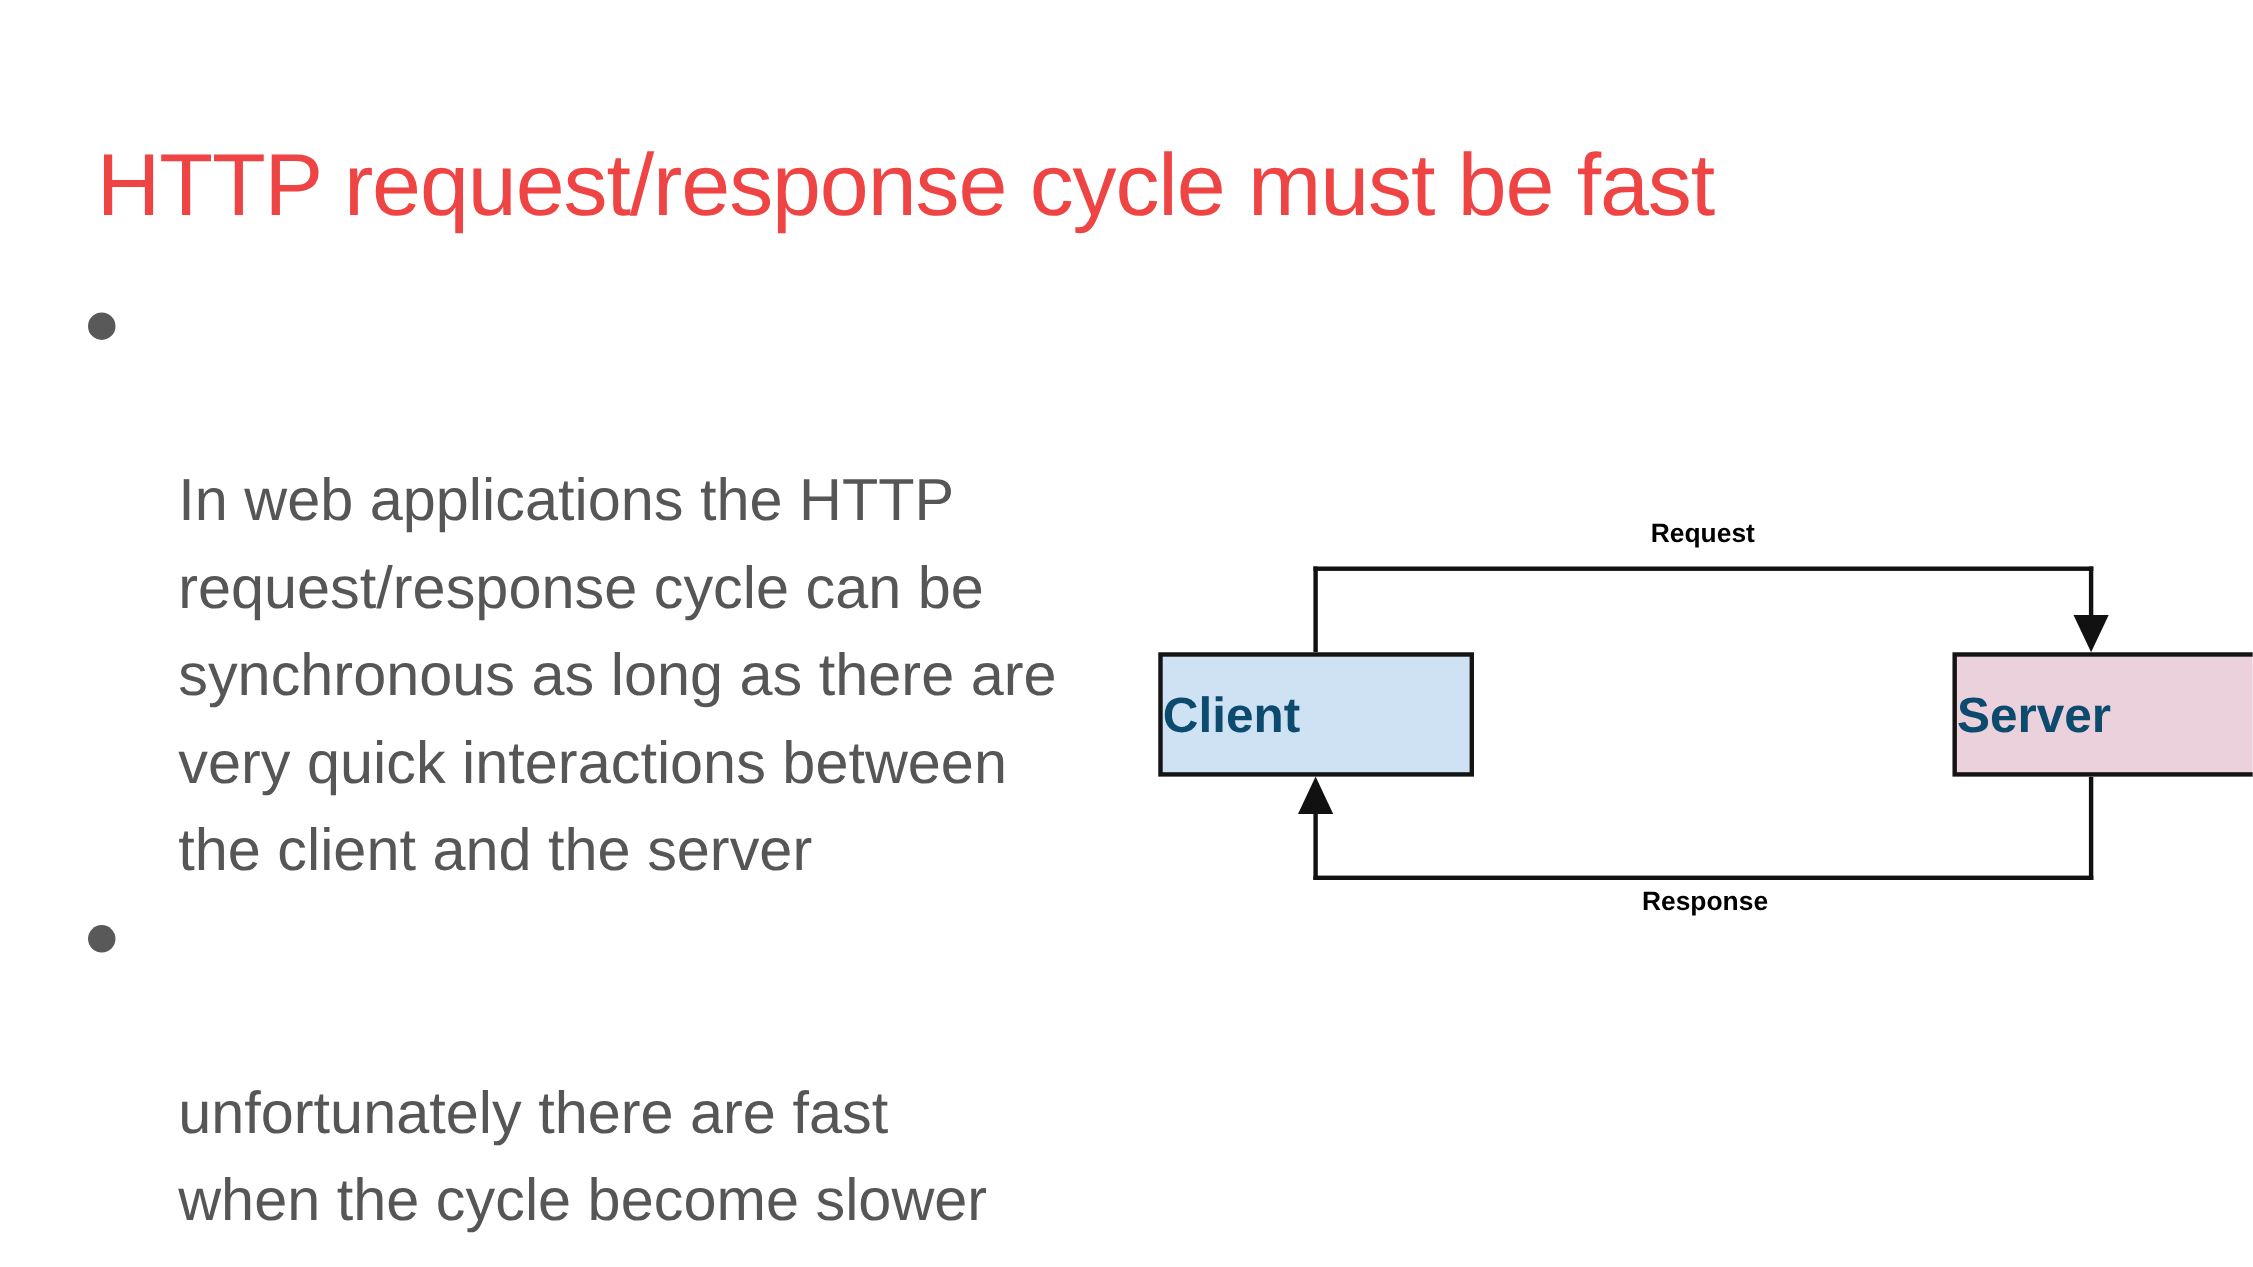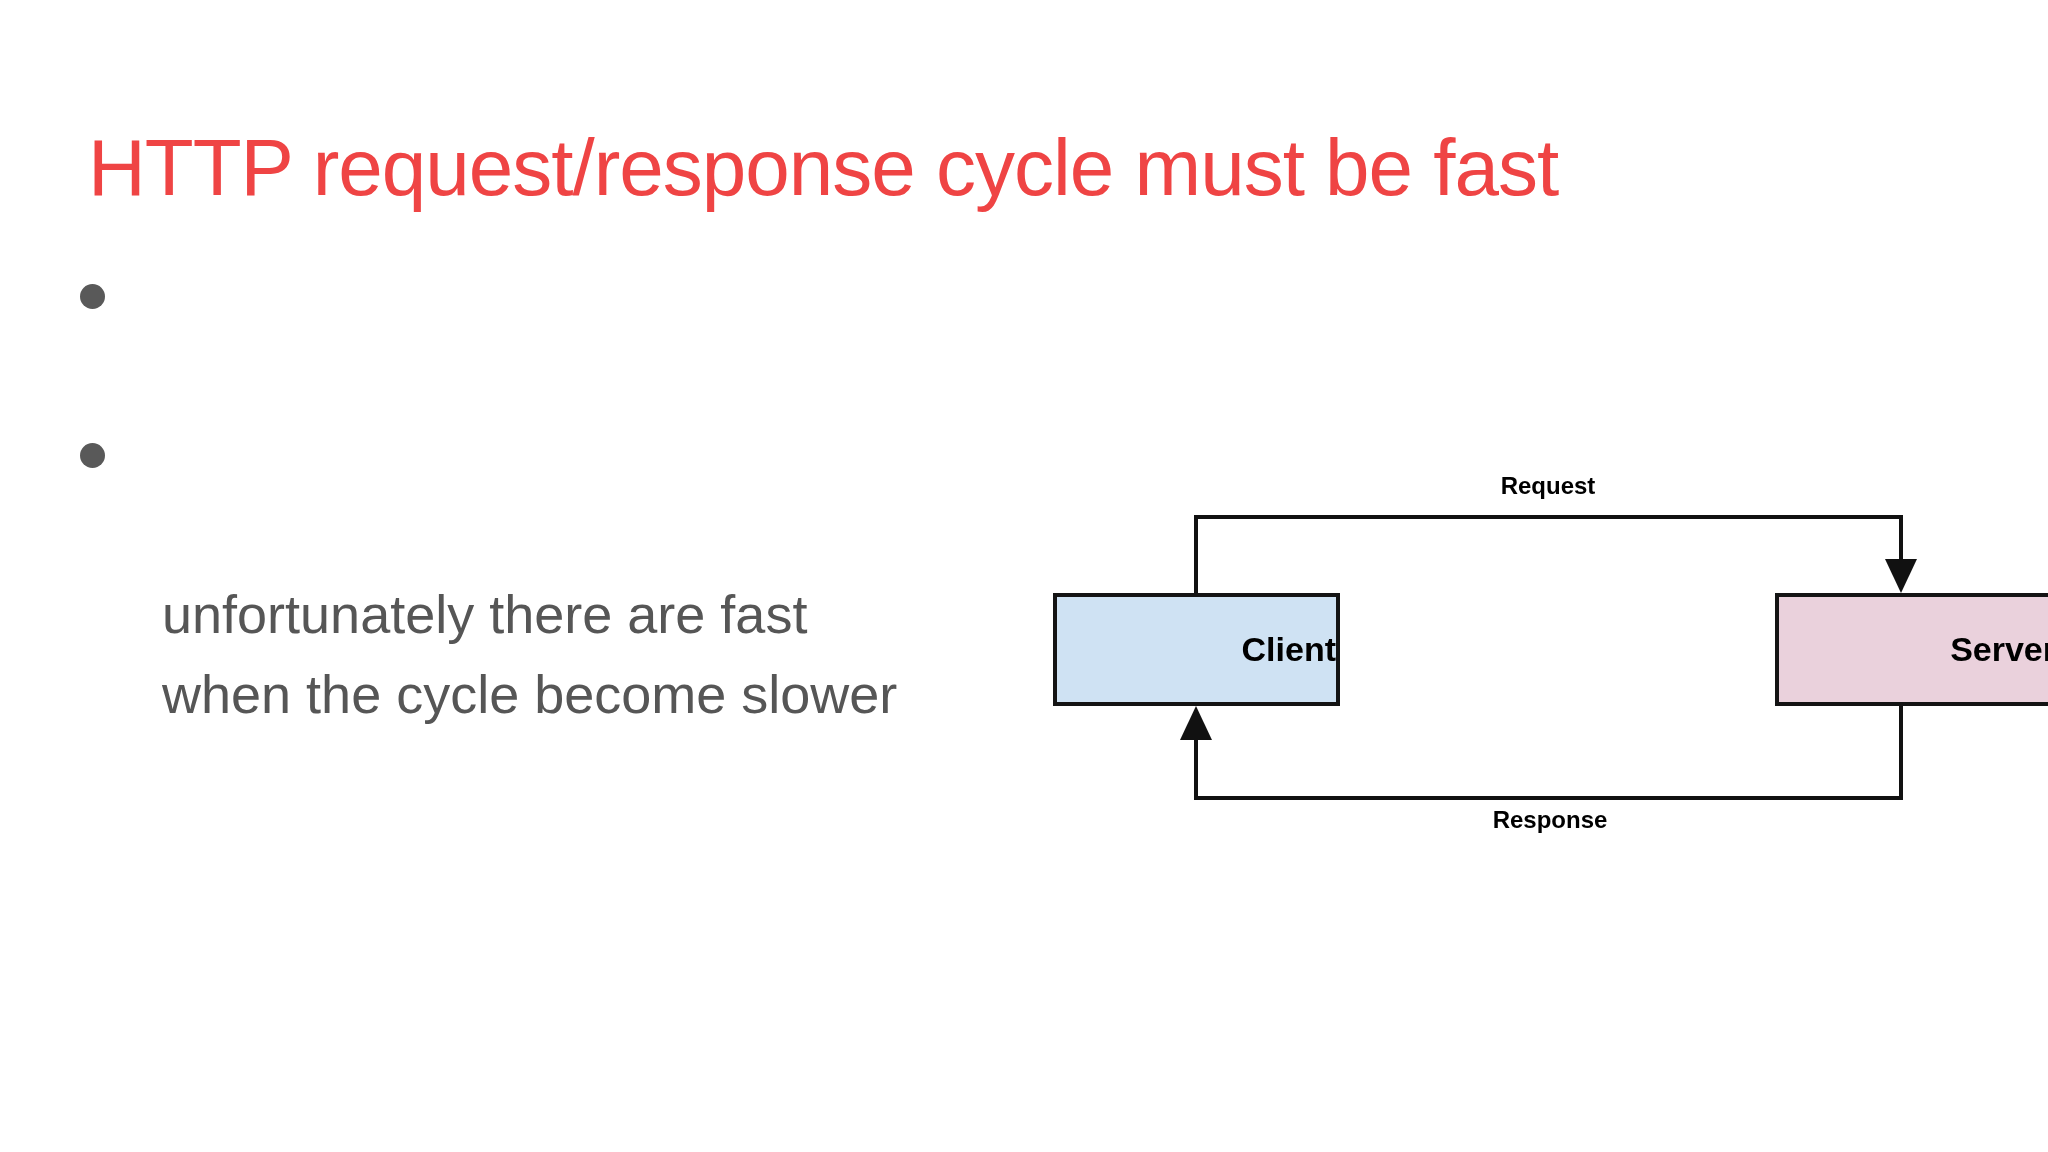--- a/index.html
+++ b/index.html
@@ -56,24 +56,24 @@
     border-radius: 50%;
     background: #595959;
   }
 
   
   .node-box {
     box-sizing: border-box;
     border: 4px solid #141414;
     display: flex;
     align-items: center;
-    justify-content: flex-end;
-    font-size: 34px;
+    justify-content: flex-start;
+    font-size: 45px;
     font-weight: bold;
-    color: #000000;
+    color: #0c4a6e;
   }
   #client-box { left: 1053px; top: 593px; width: 287px; height: 113px; background: #cfe2f3; }
   #server-box { left: 1748px; top: 593px; width: 285px; height: 113px; background: #ead1dc; margin-left: 27px; }
 
   .conn { background: #111111; }
   
   #req-vert-left  { left: 1194px; top: 515px; width: 4px;  height: 78px; }
   #req-horiz      { left: 1194px; top: 515px; width: 709px; height: 4px; }
   #req-vert-right { left: 1899px; top: 515px; width: 4px;  height: 50px; }
   #req-arrowhead {
@@ -108,20 +108,25 @@
 </head>
 <body>
 
 <div id="slide">
 
   <div id="title" class="abs">HTTP request/response cycle must be fast</div>
 
   <ul id="bullets" class="abs">
     <li>
       <span class="dot"></span>
+      <span>In web applications the HTTP
+request/response cycle can be
+synchronous as long as there are
+very quick interactions between
+the client and the server</span>
     </li>
     <li>
       <span class="dot"></span>
       <span>unfortunately there are fast
 when the cycle become slower</span>
     </li>
     <li>
       
       
     </li>

